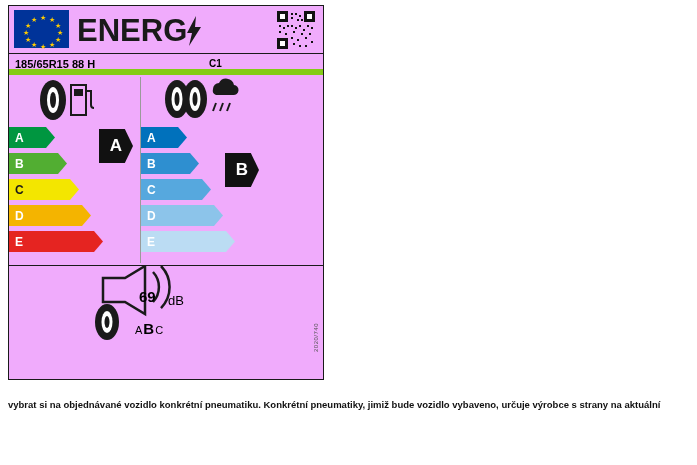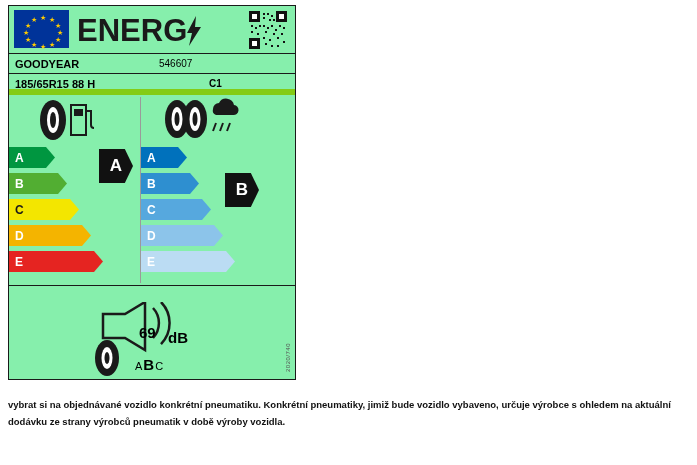--- a/index.html
+++ b/index.html
@@ -13,25 +13,25 @@
     font-family: "Liberation Sans", sans-serif;
     color: #000;
     position: relative;
     overflow: hidden;
   }
 
   .label-card {
     position: absolute;
     left: 8px;
     top: 5px;
-    width: 288px;
+    width: 316px;
     height: 375px;
     border: 1px solid #1a1a1a;
     box-sizing: border-box;
-    background: #86efac;
+    background: #f0abfc;
   }
 
   
   .hdr {
     position: relative;
     height: 48px;
     border-bottom: 1px solid #1a1a1a;
     box-sizing: border-box;
   }
   .eu-flag {
@@ -183,37 +183,37 @@
 
   
   .noise {
     position: relative;
     height: 92px;
     border-top: 1px solid #1a1a1a;
   }
   .noise-inner {
     position: absolute;
     left: 74px;
-    top: 16px;
+    top: 0;
     width: 120px;
     height: 80px;
   }
   .db-val {
     position: absolute;
     left: 56px;
     top: 22px;
     font-size: 15px;
     font-weight: bold;
   }
   .db-unit {
     position: absolute;
     left: 85px;
     top: 27px;
-    font-size: 15px;
-    font-weight: bold;
+    font-size: 13px;
+    font-weight: normal;
   }
   .noise-classes {
     position: absolute;
     left: 52px;
     top: 54px;
     font-size: 11px;
     letter-spacing: 1px;
   }
   .noise-classes b { font-size: 15px; }
   .vert-code {
@@ -293,24 +293,20 @@
       <div class="qr-cell" style="left:14px;top:26px;width:2px;height:2px;"></div>
       <div class="qr-cell" style="left:20px;top:28px;width:2px;height:2px;"></div>
       <div class="qr-cell" style="left:28px;top:26px;width:2px;height:2px;"></div>
       <div class="qr-cell" style="left:34px;top:30px;width:2px;height:2px;"></div>
       <div class="qr-cell" style="left:16px;top:32px;width:2px;height:2px;"></div>
       <div class="qr-cell" style="left:22px;top:34px;width:2px;height:2px;"></div>
       <div class="qr-cell" style="left:28px;top:34px;width:2px;height:2px;"></div>
     </div>
   </div>
 
-  <div class="brand-row">
-    <span class="brand-name">GOODYEAR</span>
-    <span class="brand-code">546607</span>
-  </div>
 
   <div class="size-row">
     <span class="size-text">185/65R15 88 H</span>
     <span class="class-text">C1</span>
   </div>
 
   <div class="cols">
     <div class="col-div"></div>
 
     <div class="col col-left">
@@ -392,15 +388,14 @@
       </svg>
       <span class="db-val">69</span>
       <span class="db-unit">dB</span>
       <span class="noise-classes">A<b>B</b>C</span>
     </div>
     <div class="vert-code">2020/740</div>
   </div>
 </div>
 
 <div class="footer">
-  <div>vybrat si na objednávané vozidlo konkrétní pneumatiku. Konkrétní pneumatiky, jimiž bude vozidlo vybaveno, určuje výrobce s ohledem na aktuální</div>
-  <div>dodávku ze strany výrobců pneumatik v době výroby vozidla.</div>
+  <div>vybrat si na objednávané vozidlo konkrétní pneumatiku. Konkrétní pneumatiky, jimiž bude vozidlo vybaveno, určuje výrobce s strany na aktuální</div>
 </div>
 
 </body></html>

